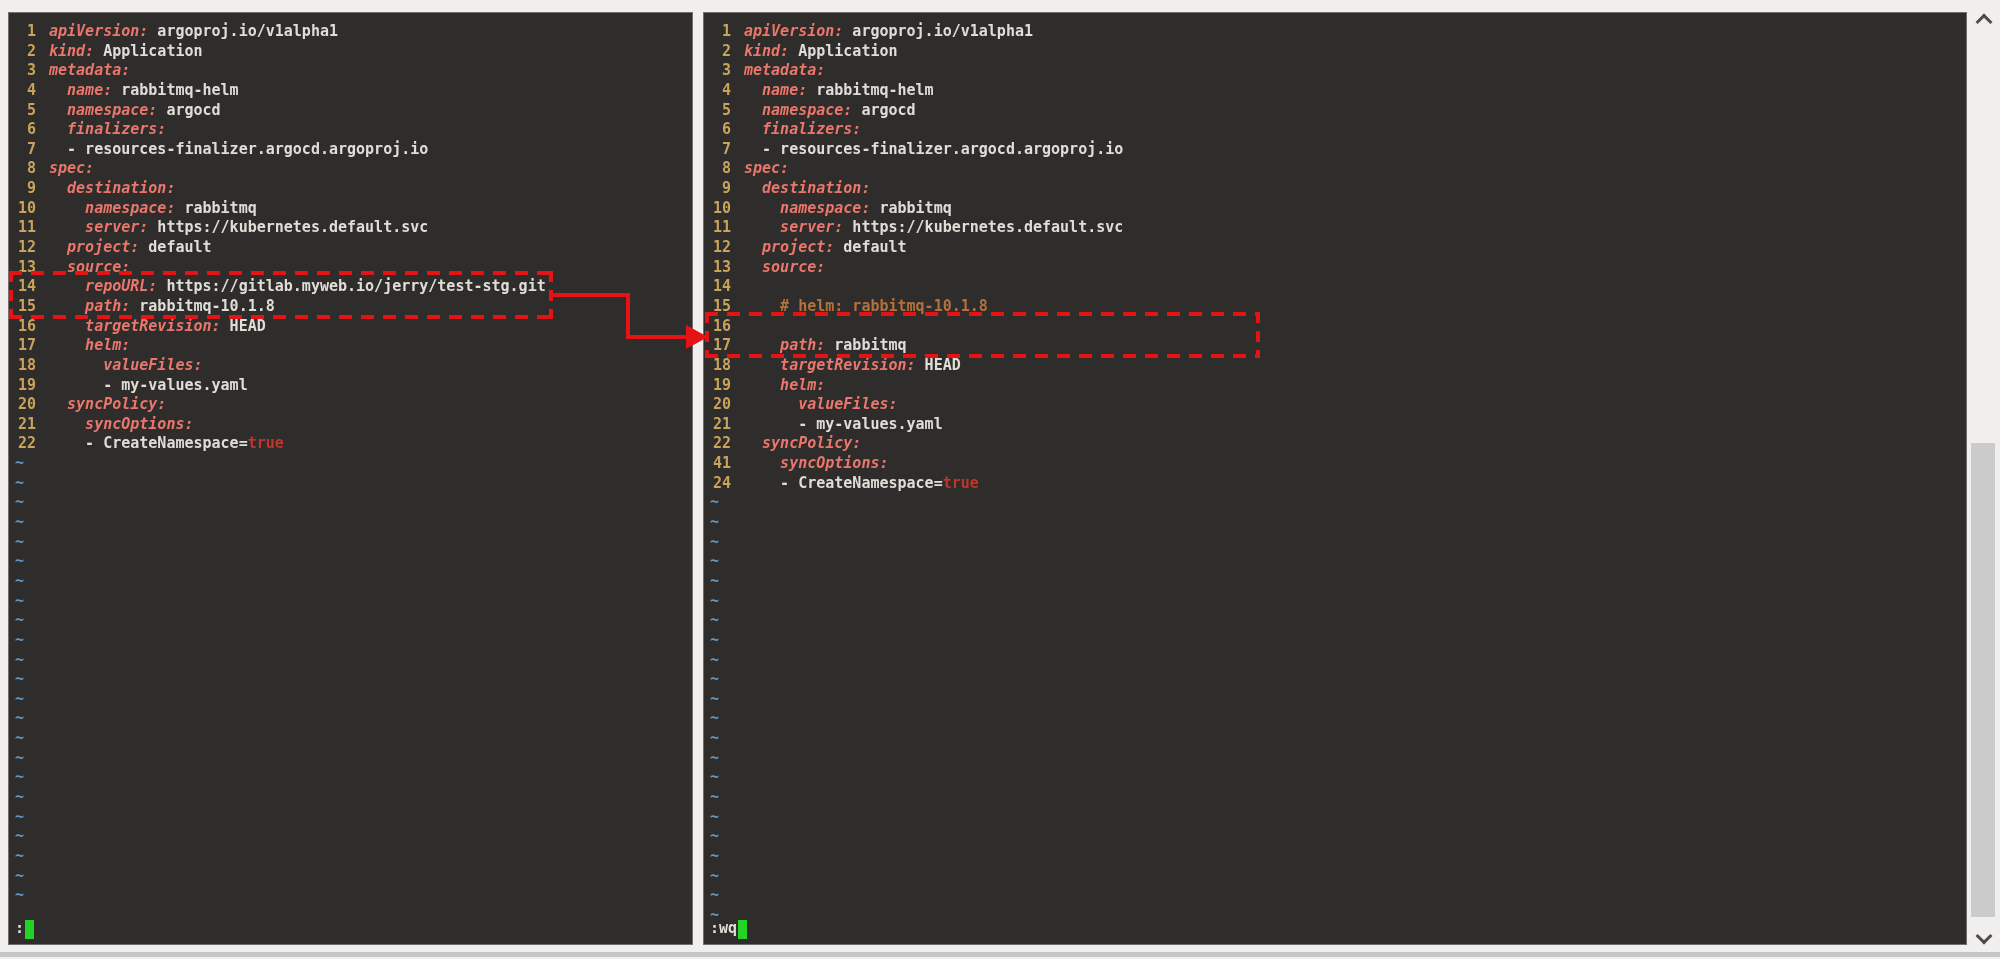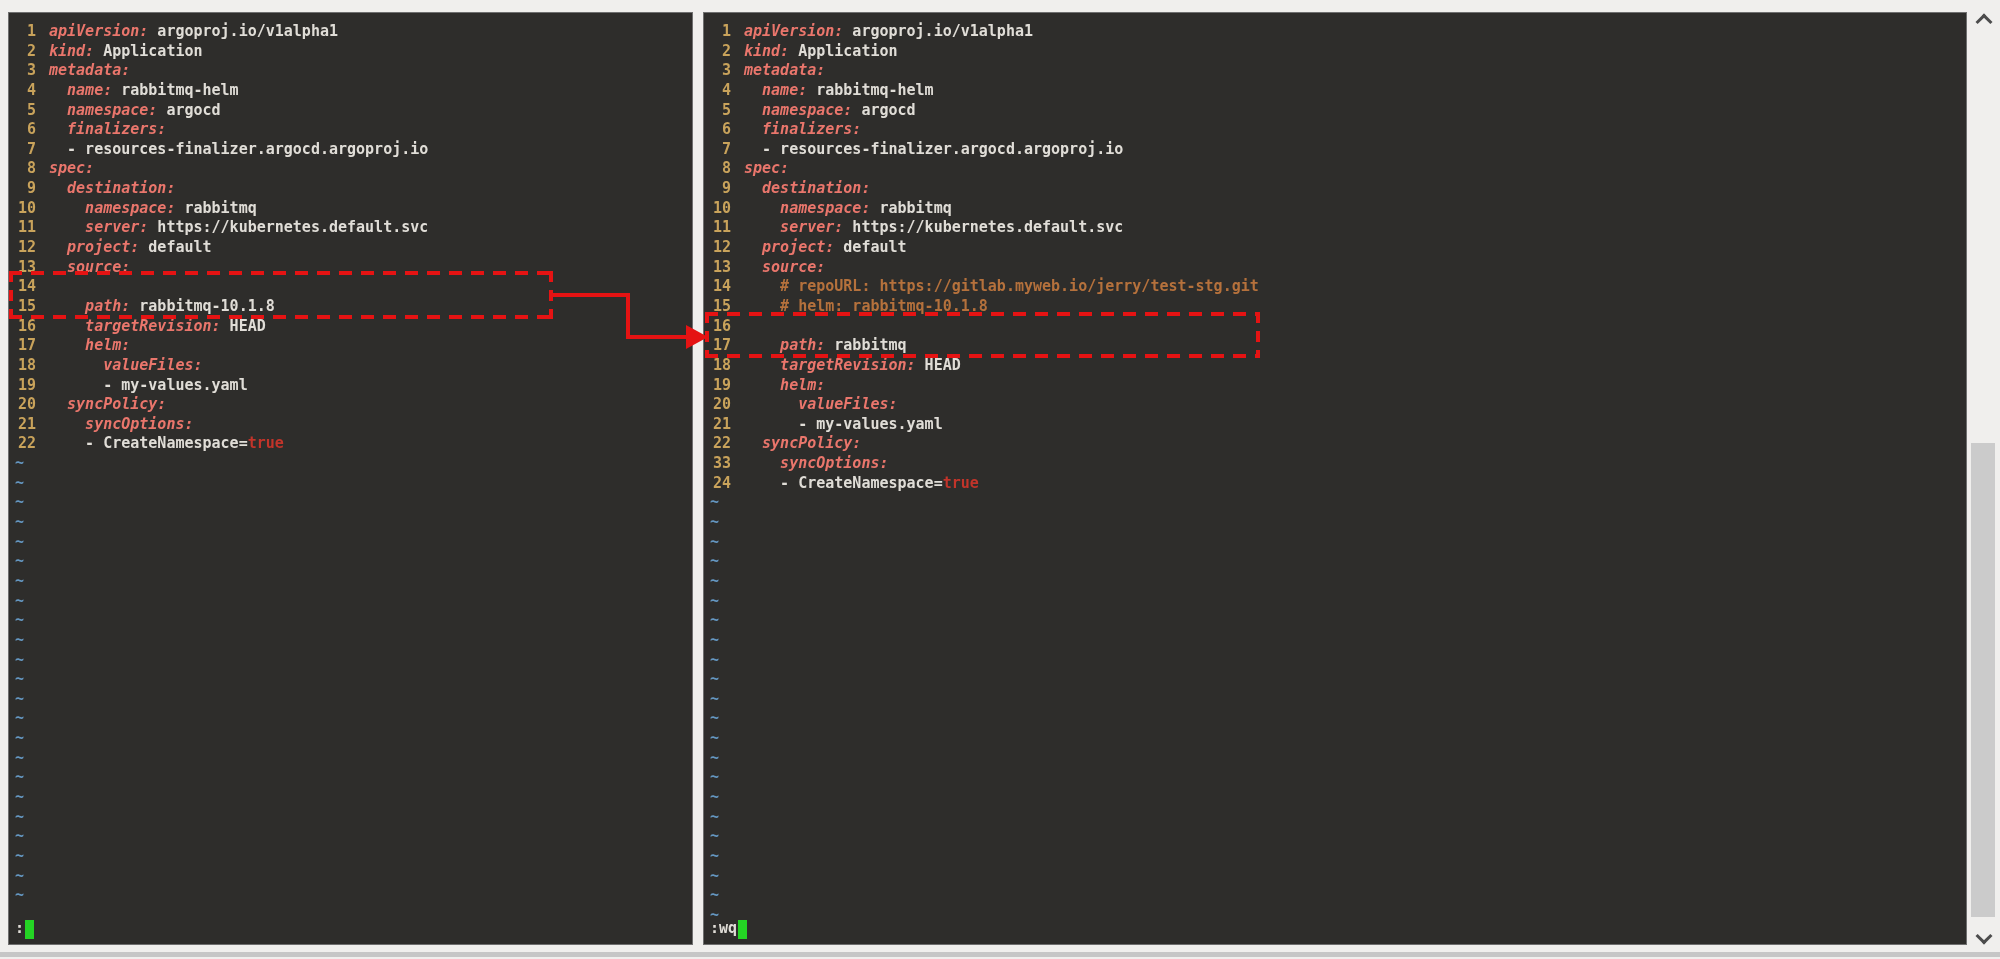--- a/index.html
+++ b/index.html
@@ -64,21 +64,21 @@
         <div class="row"><span class="num">4</span><span class="txt"><span class="seg-key">  name:</span><span class="seg-value"> rabbitmq-helm</span></span></div>
         <div class="row"><span class="num">5</span><span class="txt"><span class="seg-key">  namespace:</span><span class="seg-value"> argocd</span></span></div>
         <div class="row"><span class="num">6</span><span class="txt"><span class="seg-key">  finalizers:</span></span></div>
         <div class="row"><span class="num">7</span><span class="txt"><span class="seg-value">  - resources-finalizer.argocd.argoproj.io</span></span></div>
         <div class="row"><span class="num">8</span><span class="txt"><span class="seg-key">spec:</span></span></div>
         <div class="row"><span class="num">9</span><span class="txt"><span class="seg-key">  destination:</span></span></div>
         <div class="row"><span class="num">10</span><span class="txt"><span class="seg-key">    namespace:</span><span class="seg-value"> rabbitmq</span></span></div>
         <div class="row"><span class="num">11</span><span class="txt"><span class="seg-key">    server:</span><span class="seg-value"> https://kubernetes.default.svc</span></span></div>
         <div class="row"><span class="num">12</span><span class="txt"><span class="seg-key">  project:</span><span class="seg-value"> default</span></span></div>
         <div class="row"><span class="num">13</span><span class="txt"><span class="seg-key">  source:</span></span></div>
-        <div class="row"><span class="num">14</span></div>
+        <div class="row"><span class="num">14</span><span class="txt"><span class="seg-key">    repoURL:</span><span class="seg-value"> https://gitlab.myweb.io/jerry/test-stg.git</span></span></div>
         <div class="row"><span class="num">15</span><span class="txt"><span class="seg-key">    path:</span><span class="seg-value"> rabbitmq-10.1.8</span></span></div>
         <div class="row"><span class="num">16</span><span class="txt"><span class="seg-key">    targetRevision:</span><span class="seg-value"> HEAD</span></span></div>
         <div class="row"><span class="num">17</span><span class="txt"><span class="seg-key">    helm:</span></span></div>
         <div class="row"><span class="num">18</span><span class="txt"><span class="seg-key">      valueFiles:</span></span></div>
         <div class="row"><span class="num">19</span><span class="txt"><span class="seg-value">      - my-values.yaml</span></span></div>
         <div class="row"><span class="num">20</span><span class="txt"><span class="seg-key">  syncPolicy:</span></span></div>
         <div class="row"><span class="num">21</span><span class="txt"><span class="seg-key">    syncOptions:</span></span></div>
         <div class="row"><span class="num">22</span><span class="txt"><span class="seg-value">    - CreateNamespace=</span><span class="seg-bool">true</span></span></div>
         <div class="row tilde-row">~</div>
         <div class="row tilde-row">~</div>
@@ -118,30 +118,30 @@
         <div class="row"><span class="num">4</span><span class="txt"><span class="seg-key">  name:</span><span class="seg-value"> rabbitmq-helm</span></span></div>
         <div class="row"><span class="num">5</span><span class="txt"><span class="seg-key">  namespace:</span><span class="seg-value"> argocd</span></span></div>
         <div class="row"><span class="num">6</span><span class="txt"><span class="seg-key">  finalizers:</span></span></div>
         <div class="row"><span class="num">7</span><span class="txt"><span class="seg-value">  - resources-finalizer.argocd.argoproj.io</span></span></div>
         <div class="row"><span class="num">8</span><span class="txt"><span class="seg-key">spec:</span></span></div>
         <div class="row"><span class="num">9</span><span class="txt"><span class="seg-key">  destination:</span></span></div>
         <div class="row"><span class="num">10</span><span class="txt"><span class="seg-key">    namespace:</span><span class="seg-value"> rabbitmq</span></span></div>
         <div class="row"><span class="num">11</span><span class="txt"><span class="seg-key">    server:</span><span class="seg-value"> https://kubernetes.default.svc</span></span></div>
         <div class="row"><span class="num">12</span><span class="txt"><span class="seg-key">  project:</span><span class="seg-value"> default</span></span></div>
         <div class="row"><span class="num">13</span><span class="txt"><span class="seg-key">  source:</span></span></div>
-        <div class="row"><span class="num">14</span><span class="txt"><span class="seg-comment">    # repoURL: https://gitlab.myweb.io/jerry/test-stg.git</span></span></div>
+        <div class="row"><span class="num">14</span></div>
         <div class="row"><span class="num">15</span><span class="txt"><span class="seg-comment">    # helm: rabbitmq-10.1.8</span></span></div>
         <div class="row"><span class="num">16</span></div>
         <div class="row"><span class="num">17</span><span class="txt"><span class="seg-key">    path:</span><span class="seg-value"> rabbitmq</span></span></div>
         <div class="row"><span class="num">18</span><span class="txt"><span class="seg-key">    targetRevision:</span><span class="seg-value"> HEAD</span></span></div>
         <div class="row"><span class="num">19</span><span class="txt"><span class="seg-key">    helm:</span></span></div>
         <div class="row"><span class="num">20</span><span class="txt"><span class="seg-key">      valueFiles:</span></span></div>
         <div class="row"><span class="num">21</span><span class="txt"><span class="seg-value">      - my-values.yaml</span></span></div>
         <div class="row"><span class="num">22</span><span class="txt"><span class="seg-key">  syncPolicy:</span></span></div>
-        <div class="row"><span class="num">33</span><span class="txt"><span class="seg-key">    syncOptions:</span></span></div>
+        <div class="row"><span class="num">41</span><span class="txt"><span class="seg-key">    syncOptions:</span></span></div>
         <div class="row"><span class="num">24</span><span class="txt"><span class="seg-value">    - CreateNamespace=</span><span class="seg-bool">true</span></span></div>
         <div class="row tilde-row">~</div>
         <div class="row tilde-row">~</div>
         <div class="row tilde-row">~</div>
         <div class="row tilde-row">~</div>
         <div class="row tilde-row">~</div>
         <div class="row tilde-row">~</div>
         <div class="row tilde-row">~</div>
         <div class="row tilde-row">~</div>
         <div class="row tilde-row">~</div>

